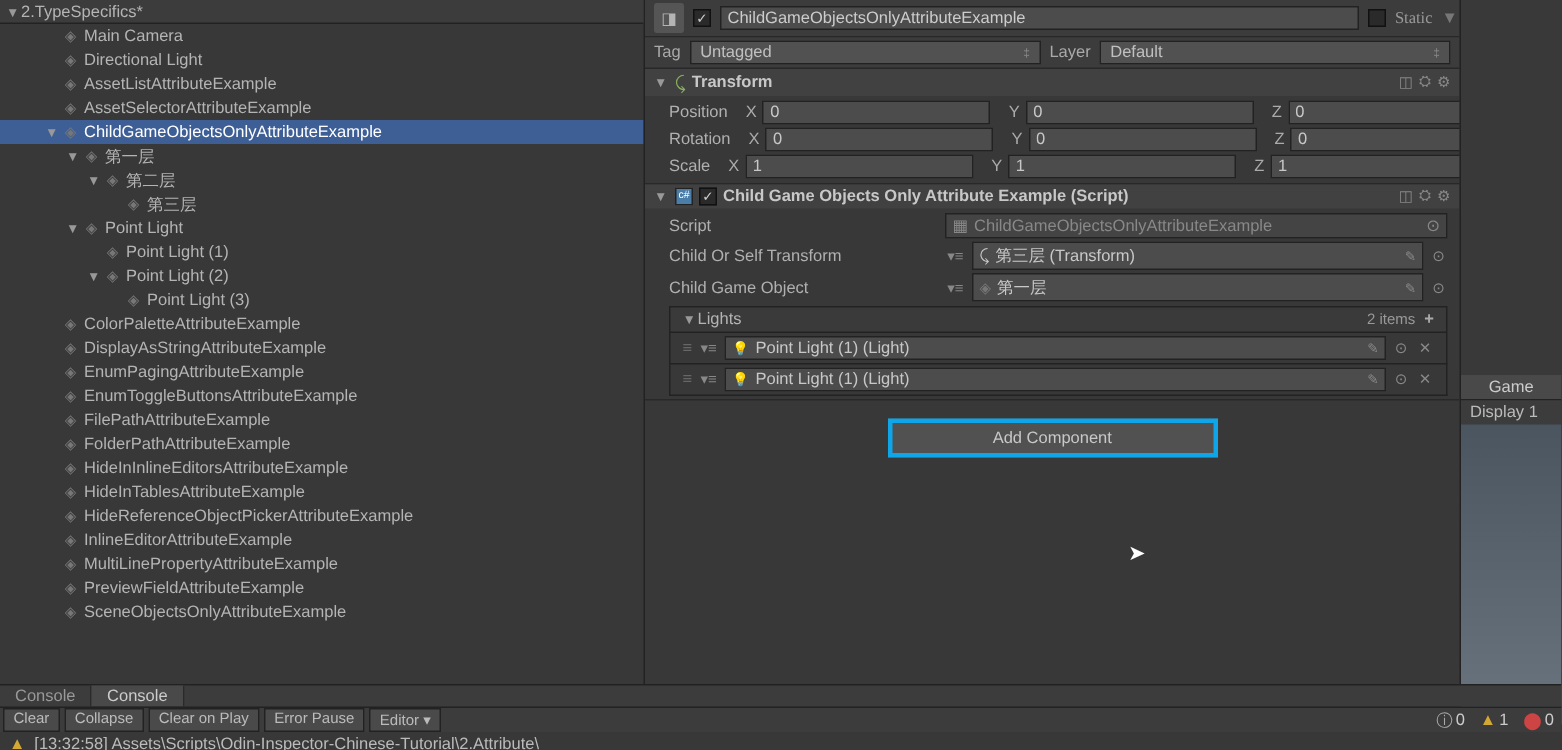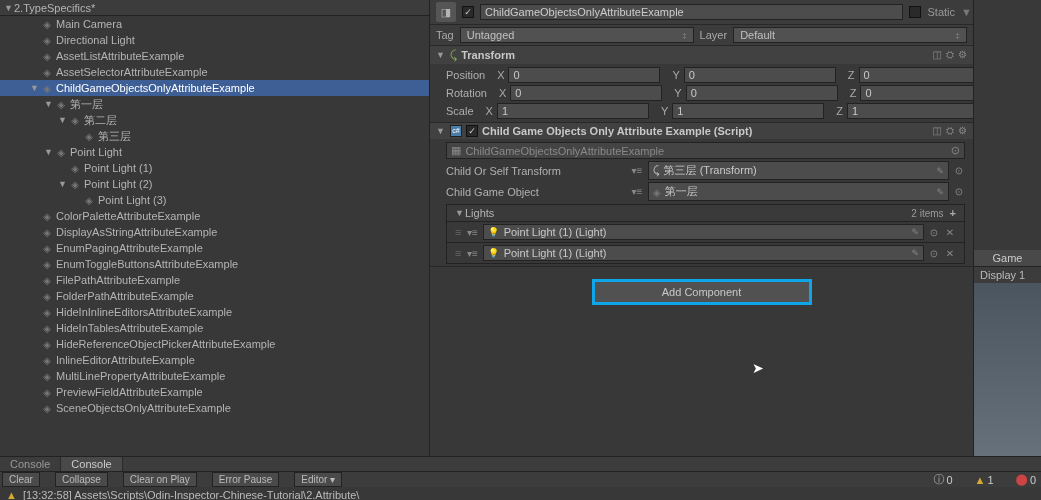--- a/index.html
+++ b/index.html
@@ -17,21 +17,21 @@
 .indent-2 { padding-left: 44px; }
 .indent-3 { padding-left: 58px; }
 .indent-4 { padding-left: 72px; }
 .go-icon { width: 14px; height: 14px; margin-right: 2px; display: inline-flex; align-items: center; justify-content: center; }
 .cube-icon::before { content: "◈"; color: #777; font-size: 10px; }
 .insp-header { background: #3c3c3c; padding: 2px 6px; display: flex; align-items: center; gap: 6px; border-bottom: 1px solid #282828; }
 .insp-icon { width: 20px; height: 20px; background: #555; border-radius: 2px; display: inline-flex; align-items: center; justify-content: center; }
 .checkbox { width: 12px; height: 12px; background: #2a2a2a; border: 1px solid #111; display: inline-flex; align-items: center; justify-content: center; cursor: pointer; }
 .checkbox.checked::after { content: "✓"; color: #ccc; font-size: 9px; }
 .insp-name { flex: 1; background: #4c4c4c; border: 1px solid #222; padding: 1px 4px; color: #ccc; }
-.static-label { color: #999; }
+.static-label { color: #999; font-family: Liberation Serif, serif; }
 .static-dd { width: 6px; color: #777; }
 .tag-layer-row { display: flex; align-items: center; gap: 6px; padding: 2px 6px; background: #3c3c3c; border-bottom: 1px solid #282828; }
 .tag-label, .layer-label { color: #aaa; }
 .dropdown { background: #515151; border: 1px solid #222; padding: 1px 6px; min-width: 100px; color: #c0c0c0; display: flex; justify-content: space-between; align-items: center; cursor: pointer; }
 .dropdown .dd-arrow { font-size: 8px; color: #888; margin-left: 6px; }
 .component { border-bottom: 1px solid #282828; }
 .comp-header { background: #414141; display: flex; align-items: center; gap: 4px; padding: 2px 6px; cursor: pointer; }
 .comp-title { font-weight: bold; color: #c8c8c8; flex: 1; }
 .comp-icons { display: flex; gap: 4px; color: #888; }
 .comp-icons span { cursor: pointer; font-size: 10px; }
@@ -49,21 +49,21 @@
 .list-plus { margin-left: 6px; color: #aaa; cursor: pointer; font-weight: bold; }
 .list-item { display: flex; align-items: center; padding: 2px 8px; margin: 0 8px 0 16px; border: 1px solid #222; border-top: none; gap: 4px; }
 .drag-handle { color: #666; cursor: grab; }
 .light-bulb { color: #d4a933; font-size: 9px; }
 .pencil { color: #888; font-size: 9px; margin-left: auto; }
 .circle-btn, .x-btn { color: #888; cursor: pointer; width: 12px; text-align: center; font-size: 10px; }
 .add-comp-btn { display: block; margin: 12px auto; width: 220px; padding: 4px; background: #515151; border: 3px solid #0ea5e9; color: #c8c8c8; text-align: center; cursor: pointer; }
 .bottom-tabs { height: 16px; background: #3c3c3c; display: flex; border-top: 1px solid #222; }
 .tab { padding: 1px 10px; color: #999; cursor: pointer; border-right: 1px solid #2a2a2a; }
 .tab.active { background: #494949; color: #ccc; }
-.console-toolbar { height: 17px; background: #3c3c3c; display: flex; gap: 16px; padding: 0 2px; border-top: 1px solid #222; }
+.console-toolbar { height: 17px; background: #3c3c3c; display: flex; gap: 4px; padding: 0 2px; border-top: 1px solid #222; }
 .toolbar-btn { padding: 1px 6px; background: #4a4a4a; border: 1px solid #222; color: #bbb; cursor: pointer; margin-right: -1px; font-size: 10px; }
 .badge { display: inline-flex; align-items: center; gap: 2px; padding: 0 3px; color: #ccc; font-size: 10px; }
 .badge .info-ic { color: #aaa; }
 .badge .warn-ic { color: #d4a933; }
 .badge .err-ic { color: #c44; }
 .console-msg { padding: 2px 6px; color: #bbb; display: flex; align-items: center; gap: 6px; height: 16px; }
 .game-tab { background: #494949; padding: 2px 8px; text-align: center; color: #ccc; border-bottom: 1px solid #222; margin-top: 250px; }
 .display-bar { padding: 2px 6px; color: #bbb; background: #3c3c3c; }
 .game-view { height: 200px; background: linear-gradient(#4a5560, #6a7580); }
 .cursor-ptr { position: absolute; left: 752px; top: 360px; color: #fff; font-size: 14px; pointer-events: none; }
@@ -280,20 +280,21 @@
         <span class="checkbox checked"></span>
         <span class="comp-title">Child Game Objects Only Attribute Example (Script)</span>
         <span class="comp-icons">
             <span>◫</span>
             <span>⛭</span>
             <span>⚙</span>
           </span>
       </div>
       <div class="comp-body">
         <div class="field-row">
+          <span class="field-label">Script</span>
           <span class="obj-field disabled">
               <span>▦</span>
               <span>ChildGameObjectsOnlyAttributeExample</span>
               <span class="obj-circle">⊙</span>
             </span>
         </div>
         <div class="field-row">
           <span class="field-label">Child Or Self Transform</span>
           <span class="pre-btn">▾≡</span>
           <span class="obj-field">

